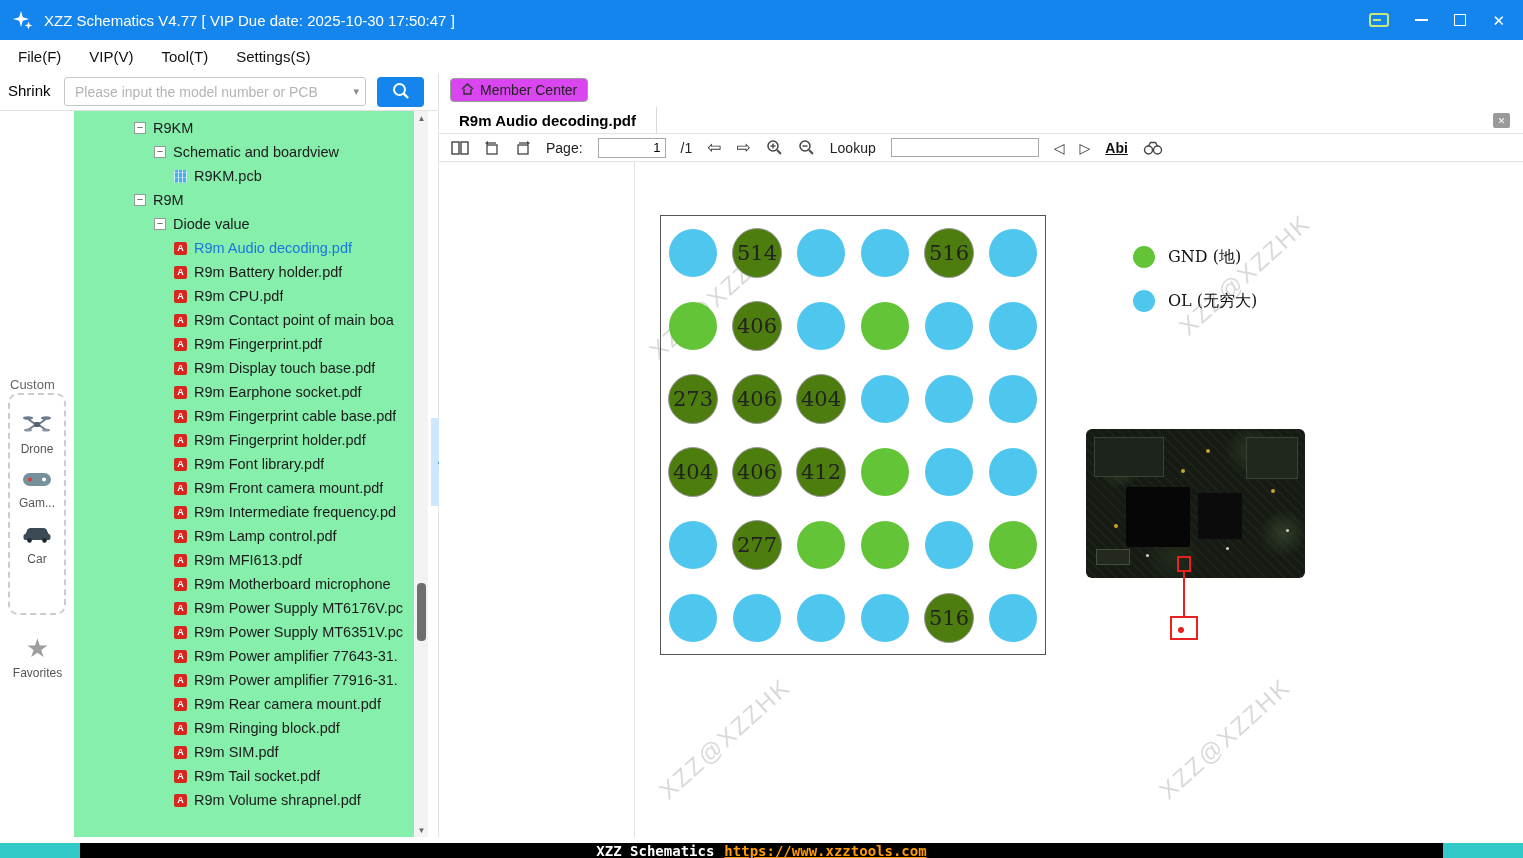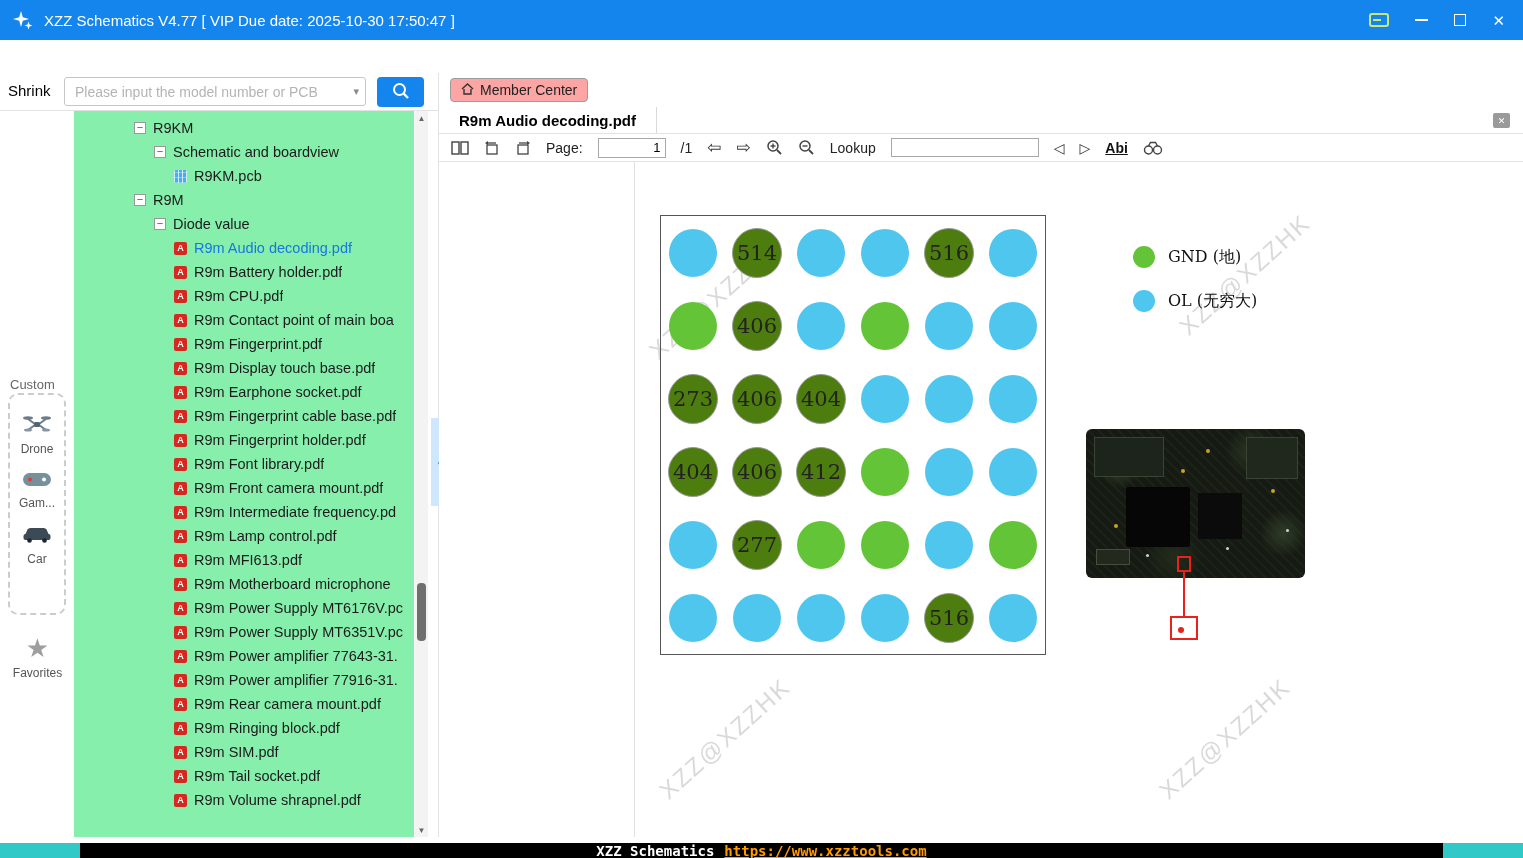--- a/index.html
+++ b/index.html
@@ -91,21 +91,21 @@
           justify-content:center; color:#666; font-size:8px; }
   .scroll-arrow.up { top:0; }
   .scroll-arrow.down { bottom:0; }
   .scroll-thumb { position:absolute; left:2px; top:472px; width:9px; height:58px; background:#6f6f6f;
           border-radius:4px; }
 
   
   .content { position:absolute; left:439px; top:73px; right:0; bottom:21px; background:#fff; }
   .member-band { position:absolute; left:0; top:0; right:0; height:34px; }
   .member-btn { position:absolute; left:11px; top:5px; height:24px; border:1px solid #9c9c9c;
-          border-radius:4px; background:#fca5a5; display:inline-flex; align-items:center; gap:6px;
+          border-radius:4px; background:#d946ef; display:inline-flex; align-items:center; gap:6px;
           padding:0 10px; font-size:14px; color:#222; font-family:inherit; }
   .tabbar { position:absolute; left:0; top:34px; right:0; height:27px; border-bottom:1px solid #e3e3e3; }
   .tab { position:absolute; left:0; top:0; width:218px; height:100%; display:flex; align-items:center;
           justify-content:center; font-size:15px; font-weight:bold; color:#000;
           border-right:1px solid #d9d9d9; }
   .tab-close { position:absolute; right:13px; top:6px; width:17px; height:15px; background:#9a9a9a;
           border-radius:2px; color:#fff; font-size:9px; display:flex; align-items:center;
           justify-content:center; }
 
   .pdf-toolbar { position:absolute; left:0; top:61px; right:0; height:28px; display:flex;
@@ -208,20 +208,26 @@
         </span>
       <span class="icon-btn">
           <span class="max-glyph"></span>
         </span>
       <span class="icon-btn">
           <span class="close-glyph">✕</span>
         </span>
     </div>
   </div>
 
+  <div class="menubar">
+    <span class="menu-item">File(F)</span>
+    <span class="menu-item">VIP(V)</span>
+    <span class="menu-item">Tool(T)</span>
+    <span class="menu-item">Settings(S)</span>
+  </div>
 
   <div class="searchbar">
     <span class="shrink">Shrink</span>
     <div class="search-wrap">
       <input type="text" placeholder="Please input the model number or PCB" style="">
       <span class="dd-chevron">▾</span>
     </div>
     <button class="search-btn">
       <span>
         <svg width="20" height="20" viewBox="0 0 20 20">

